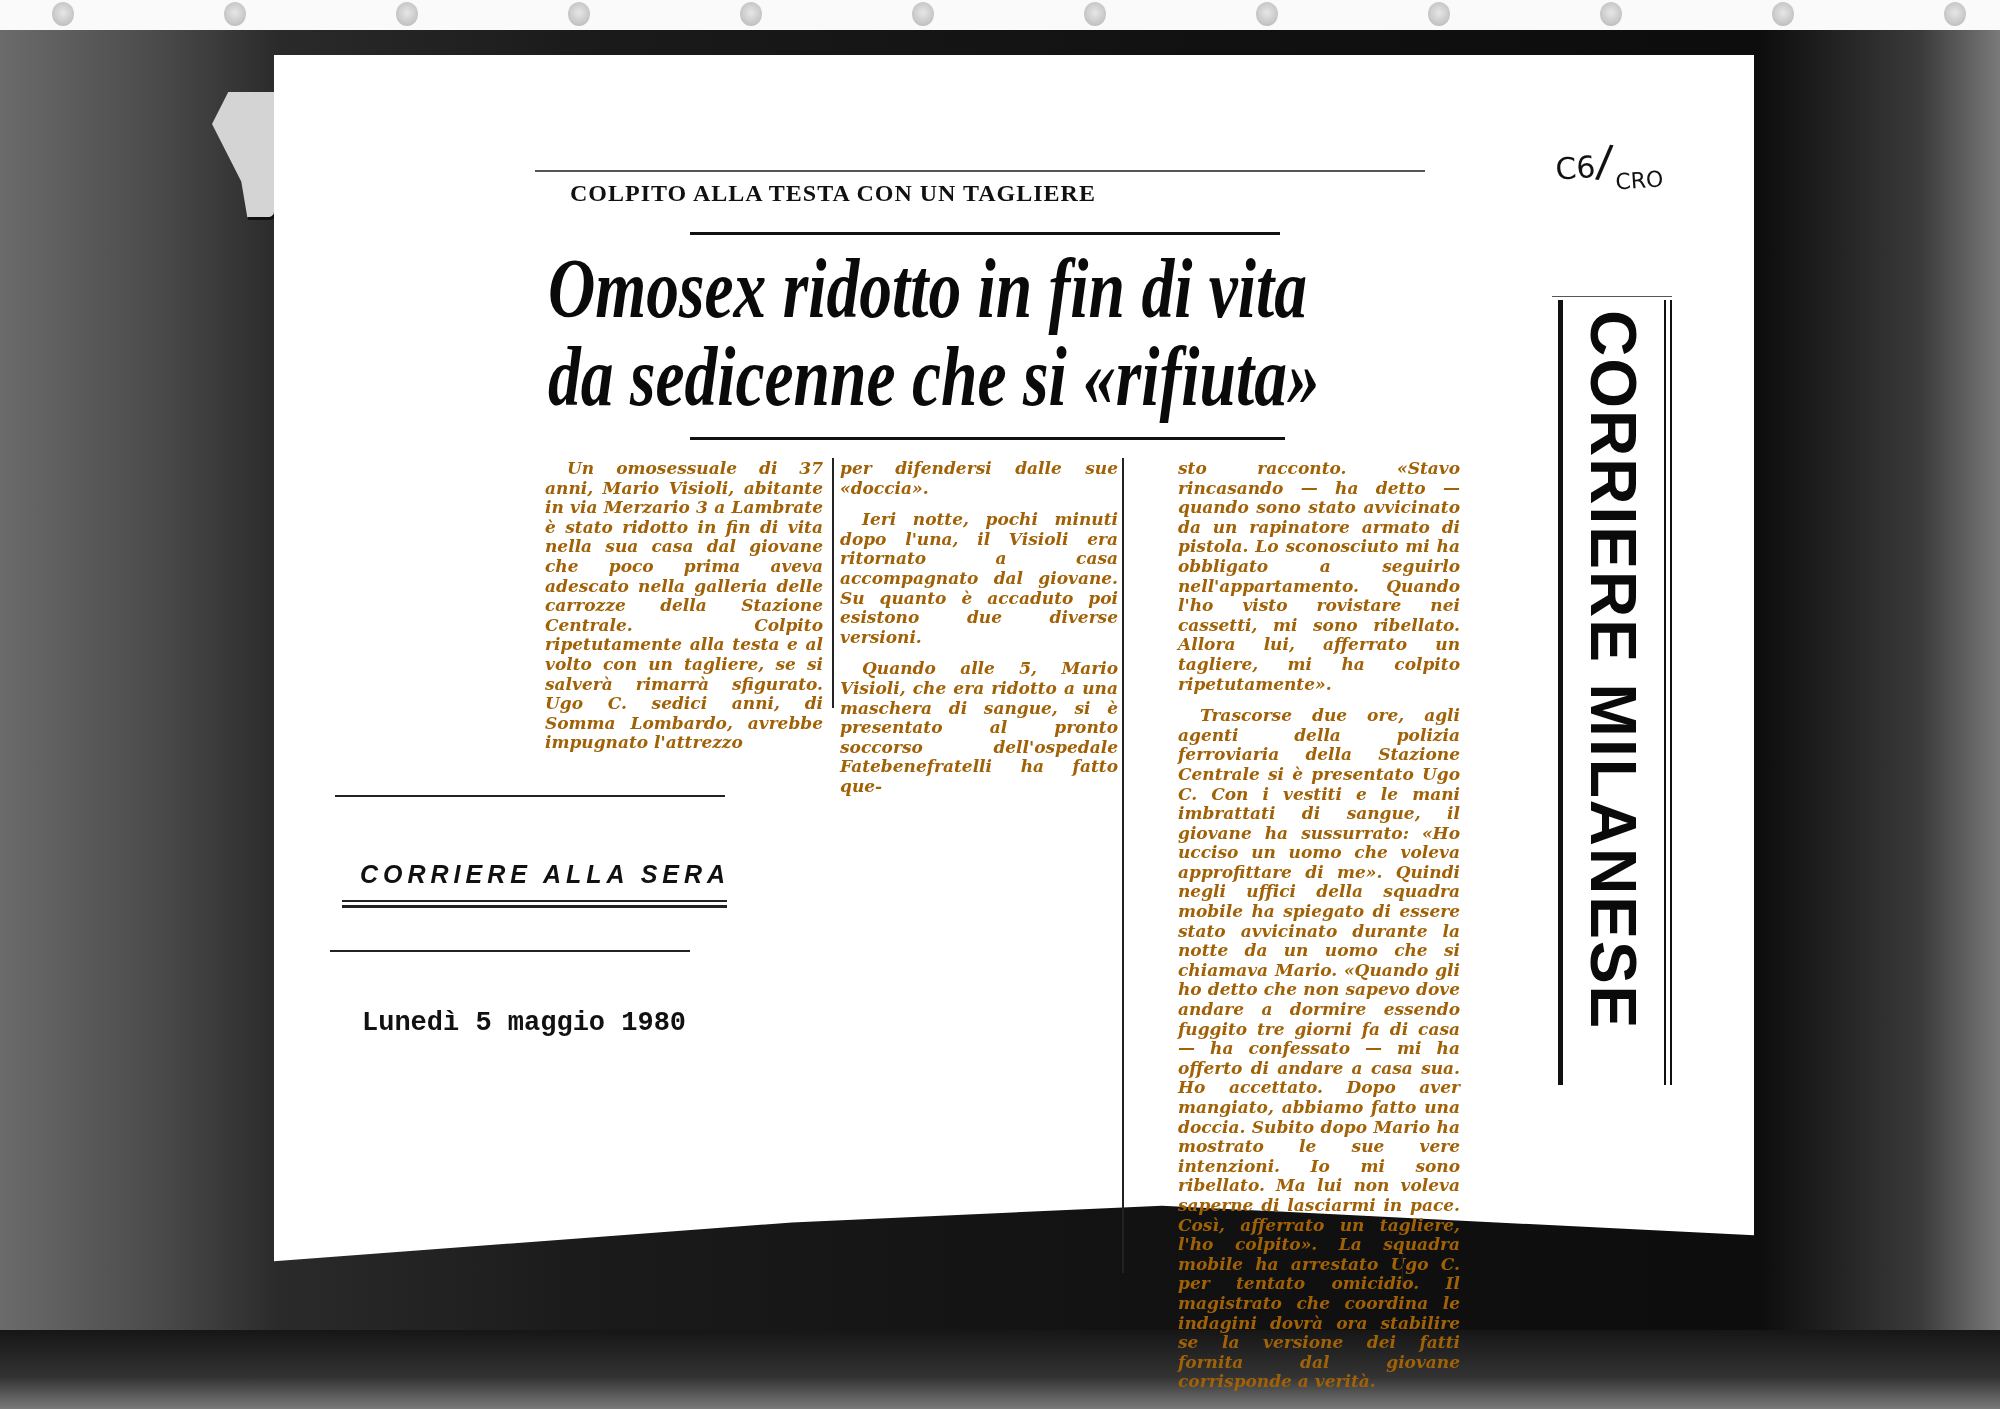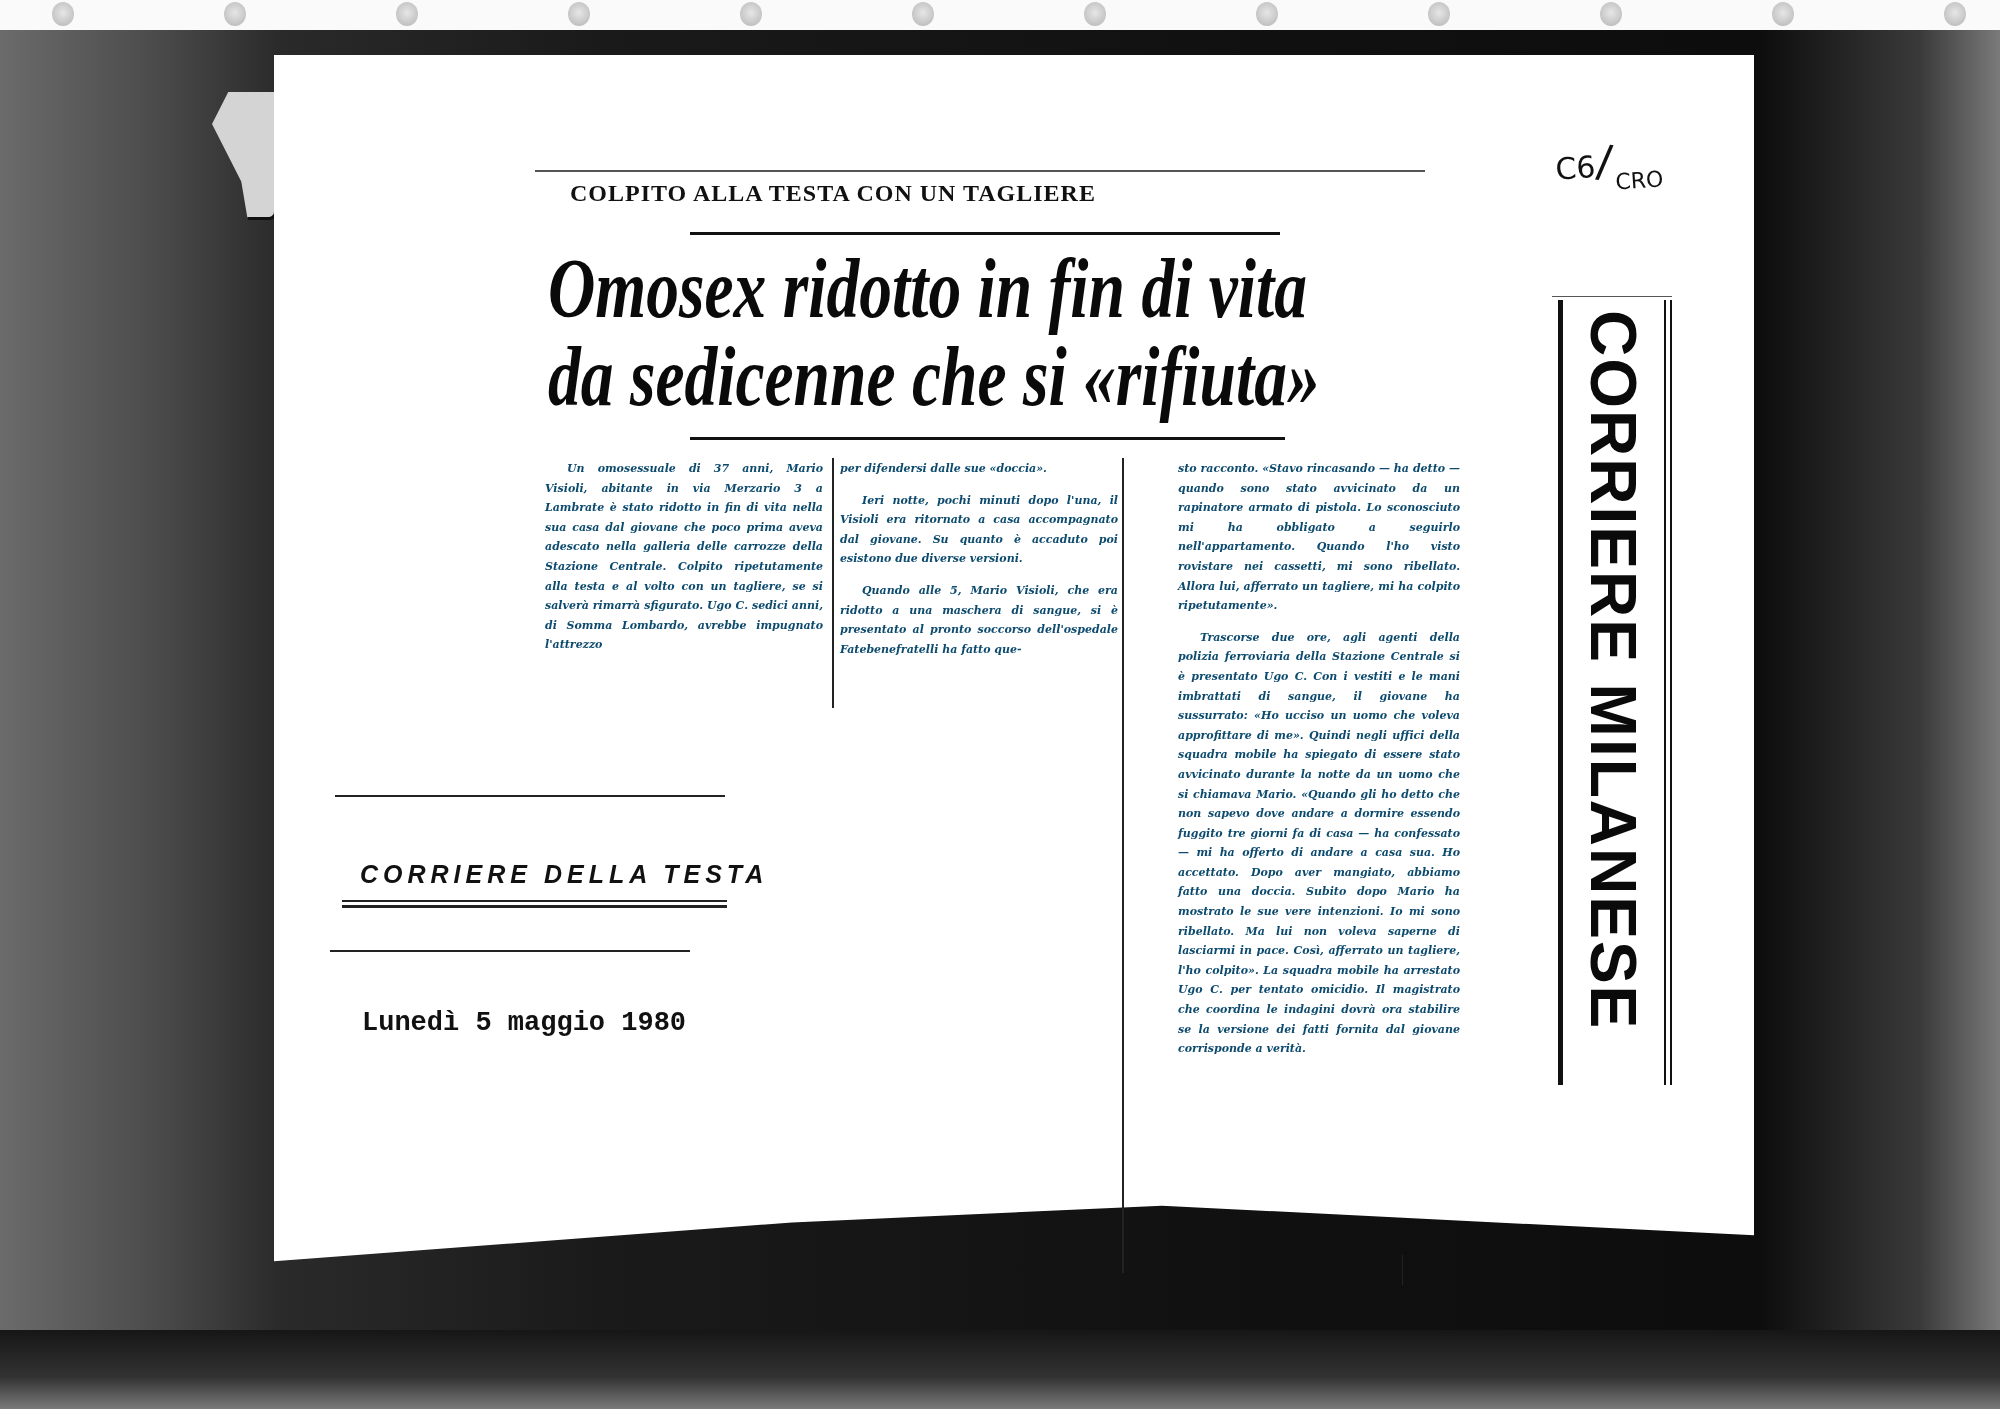--- a/index.html
+++ b/index.html
@@ -49,21 +49,21 @@
   .kicker-rule { position: absolute; left: 690px; top: 232px; width: 590px; height: 3px; background: #111; }
   .headline {
     position: absolute; left: 548px; top: 245px; width: 880px;
     font-family: "Liberation Serif", serif; font-style: italic; font-weight: bold;
     color: #0a0a0a; line-height: 88px; font-size: 84px;
     transform: scaleX(0.78); transform-origin: left top; white-space: nowrap;
   }
   .headline-rule { position: absolute; left: 690px; top: 437px; width: 595px; height: 3px; background: #111; }
   .col {
     position: absolute; font-family: "DejaVu Serif", serif; font-style: italic; font-weight: bold;
-    font-size: 11px; line-height: 19.6px; color: #0c4a6e; text-align: justify;
+    font-size: 17px; line-height: 19.6px; color: #a16207; text-align: justify;
   }
   .col p { margin: 0 0 0 0; text-indent: 22px; }
   .col p + p { margin-top: 12px; }
   .col p.cont { text-indent: 0; }
   .col1 { left: 545px; top: 459px; width: 278px; }
   .col2 { left: 840px; top: 459px; width: 278px; }
   .col3 { left: 1130px; top: 459px; width: 282px; margin-left: 48px; }
   .vrule { position: absolute; width: 2px; background: #222; }
   .masthead {
     position: absolute; left: 360px; top: 860px;
@@ -142,21 +142,21 @@
 </div>
 <div class="vrule" style="left:1122px; top:458px; height:815px;"></div>
 
 <div class="col col3">
   <p class="cont">sto racconto. «Stavo rincasando — ha detto — quando sono stato avvicinato da un rapinatore armato di pistola. Lo sconosciuto mi ha obbligato a seguirlo nell'appartamento. Quando l'ho visto rovistare nei cassetti, mi sono ribellato. Allora lui, afferrato un tagliere, mi ha colpito ripetutamente».</p>
   <p>Trascorse due ore, agli agenti della polizia ferroviaria della Stazione Centrale si è presentato Ugo C. Con i vestiti e le mani imbrattati di sangue, il giovane ha sussurrato: «Ho ucciso un uomo che voleva approfittare di me». Quindi negli uffici della squadra mobile ha spiegato di essere stato avvicinato durante la notte da un uomo che si chiamava Mario. «Quando gli ho detto che non sapevo dove andare a dormire essendo fuggito tre giorni fa di casa — ha confessato — mi ha offerto di andare a casa sua. Ho accettato. Dopo aver mangiato, abbiamo fatto una doccia. Subito dopo Mario ha mostrato le sue vere intenzioni. Io mi sono ribellato. Ma lui non voleva saperne di lasciarmi in pace. Così, afferrato un tagliere, l'ho colpito». La squadra mobile ha arrestato Ugo C. per tentato omicidio. Il magistrato che coordina le indagini dovrà ora stabilire se la versione dei fatti fornita dal giovane corrisponde a verità.</p>
 </div>
 <div class="vrule" style="left:1402px; top:1255px; height:30px; width:1px;"></div>
 
 <div class="hrule" style="left:335px; top:795px; width:390px; height:2px;"></div>
-<div class="masthead">CORRIERE DELLA TESTA</div>
+<div class="masthead">CORRIERE ALLA SERA</div>
 <div class="hrule" style="left:342px; top:900px; width:385px; height:2px;"></div>
 <div class="hrule" style="left:342px; top:905px; width:385px; height:3px;"></div>
 <div class="hrule" style="left:330px; top:950px; width:360px; height:2px;"></div>
 <div class="date">Lunedì 5 maggio 1980</div>
 
 <div class="handnote">
   <span>C6</span><span class="slash">/</span><span class="sub">CRO</span>
 </div>
 
 <div class="vert-box"></div>

